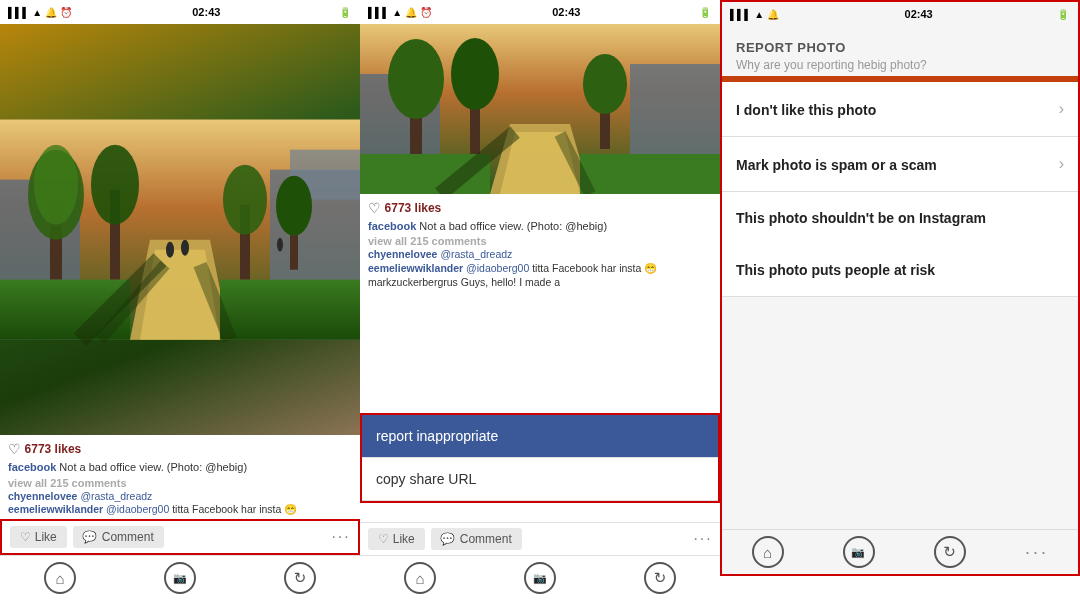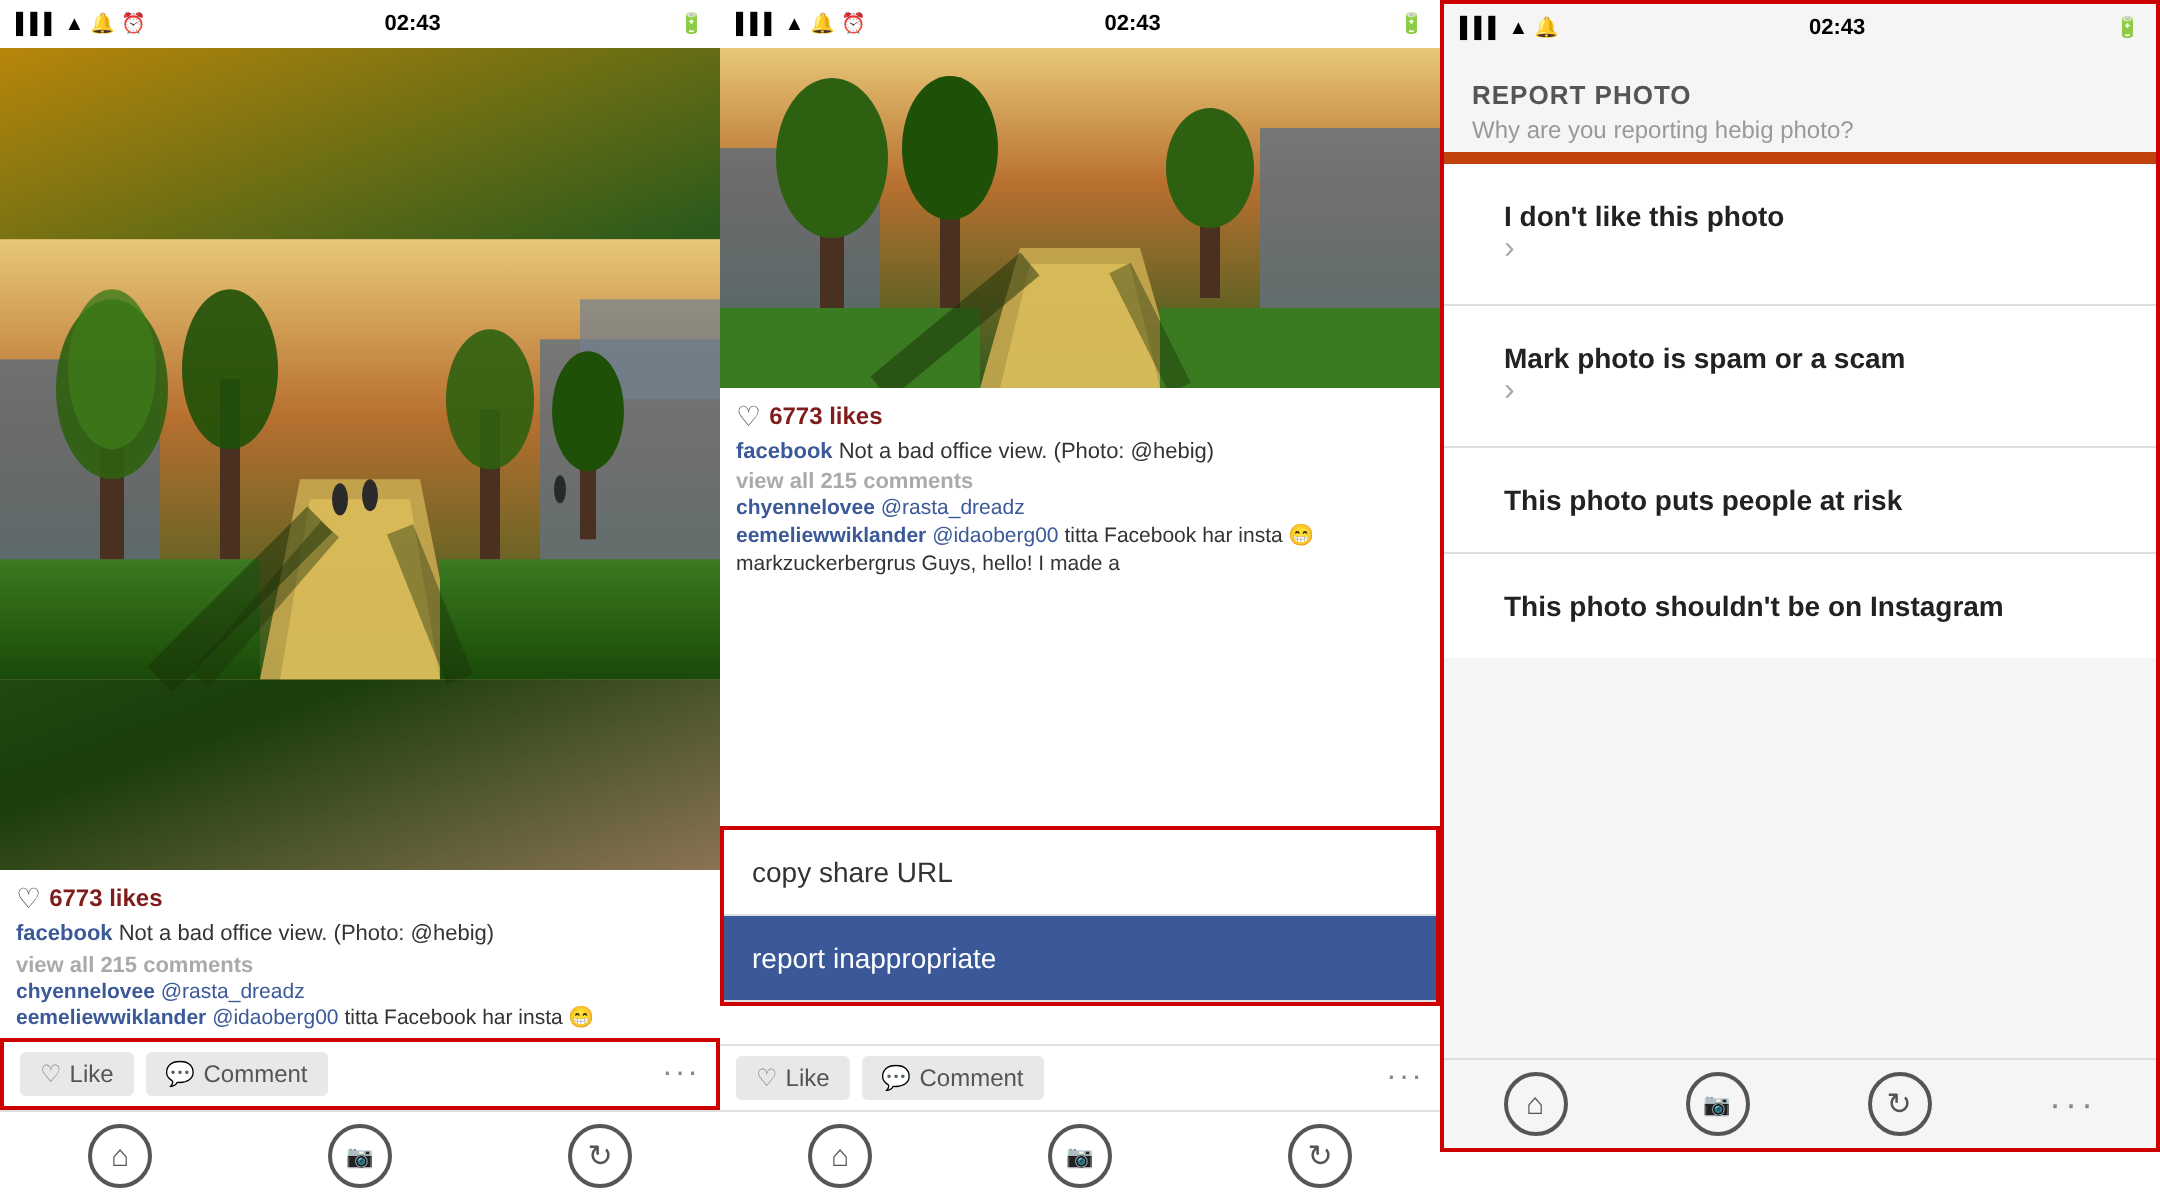--- a/index.html
+++ b/index.html
@@ -154,27 +154,26 @@
       letter-spacing: 0.5px;
       text-transform: uppercase;
     }
     .report-subtitle {
       font-size: 12px;
       color: #999;
       margin-top: 3px;
     }
     .report-option {
       display: flex;
-      align-items: flex-start;
+      align-items: flex-end;
       justify-content: space-between;
-      padding: 18px 30px;
+      padding: 18px 14px;
       border-bottom: 1px solid #ddd;
       background: #fff;
       cursor: pointer;
-      flex-direction: column;
     }
     .report-option-text {
       font-size: 14px;
       font-weight: 600;
       color: #222;
     }
     .report-option-chevron {
       font-size: 16px;
       color: #aaa;
     }
@@ -372,22 +371,22 @@
       </div>
       <div class="comment-user">
         <span class="uname">eemeliewwiklander</span> <span style="color:#3b5998">@idaoberg00</span> titta Facebook har insta 😁
       </div>
       <div class="comment-truncated">
         <span class="uname">markzuckerbergrus</span> Guys, hello! I made a
       </div>
     </div>
 
     <div class="context-overlay">
+      <div class="context-menu-item active">report inappropriate</div>
       <div class="context-menu-item normal">copy share URL</div>
-      <div class="context-menu-item active">report inappropriate</div>
     </div>
 
     <div class="action-bar" style="position:absolute; bottom:0; left:0; right:0; border-top:1px solid #e0e0e0;">
       <button class="action-btn">
         <span class="btn-icon">♡</span>
         <span>Like</span>
       </button>
       <button class="action-btn">
         <span class="btn-icon">💬</span>
         <span>Comment</span>
@@ -423,25 +422,25 @@
   </div>
 
   <div class="report-option">
     <span class="report-option-text">I don't like this photo</span>
     <span class="report-option-chevron">›</span>
   </div>
   <div class="report-option">
     <span class="report-option-text">Mark photo is spam or a scam</span>
     <span class="report-option-chevron">›</span>
   </div>
+  <div class="report-option no-chevron" style="border-bottom:none;">
+    <span class="report-option-text">This photo shouldn't be on Instagram</span>
+  </div>
   <div class="report-option no-chevron">
     <span class="report-option-text">This photo puts people at risk</span>
-  </div>
-  <div class="report-option no-chevron" style="border-bottom:none;">
-    <span class="report-option-text">This photo shouldn't be on Instagram</span>
   </div>
 
   <div style="flex:1; background:#f5f5f5;"></div>
 
   <div class="bottom-nav" style="background:#f5f5f5; border-top:1px solid #ddd;">
     <div class="nav-icon-circle">⌂</div>
     <div class="nav-icon-circle" style="font-size:11px;">📷</div>
     <div class="nav-icon-circle">↻</div>
     <span style="font-size:18px; color:#888; letter-spacing:2px; cursor:pointer;">···</span>
   </div>

